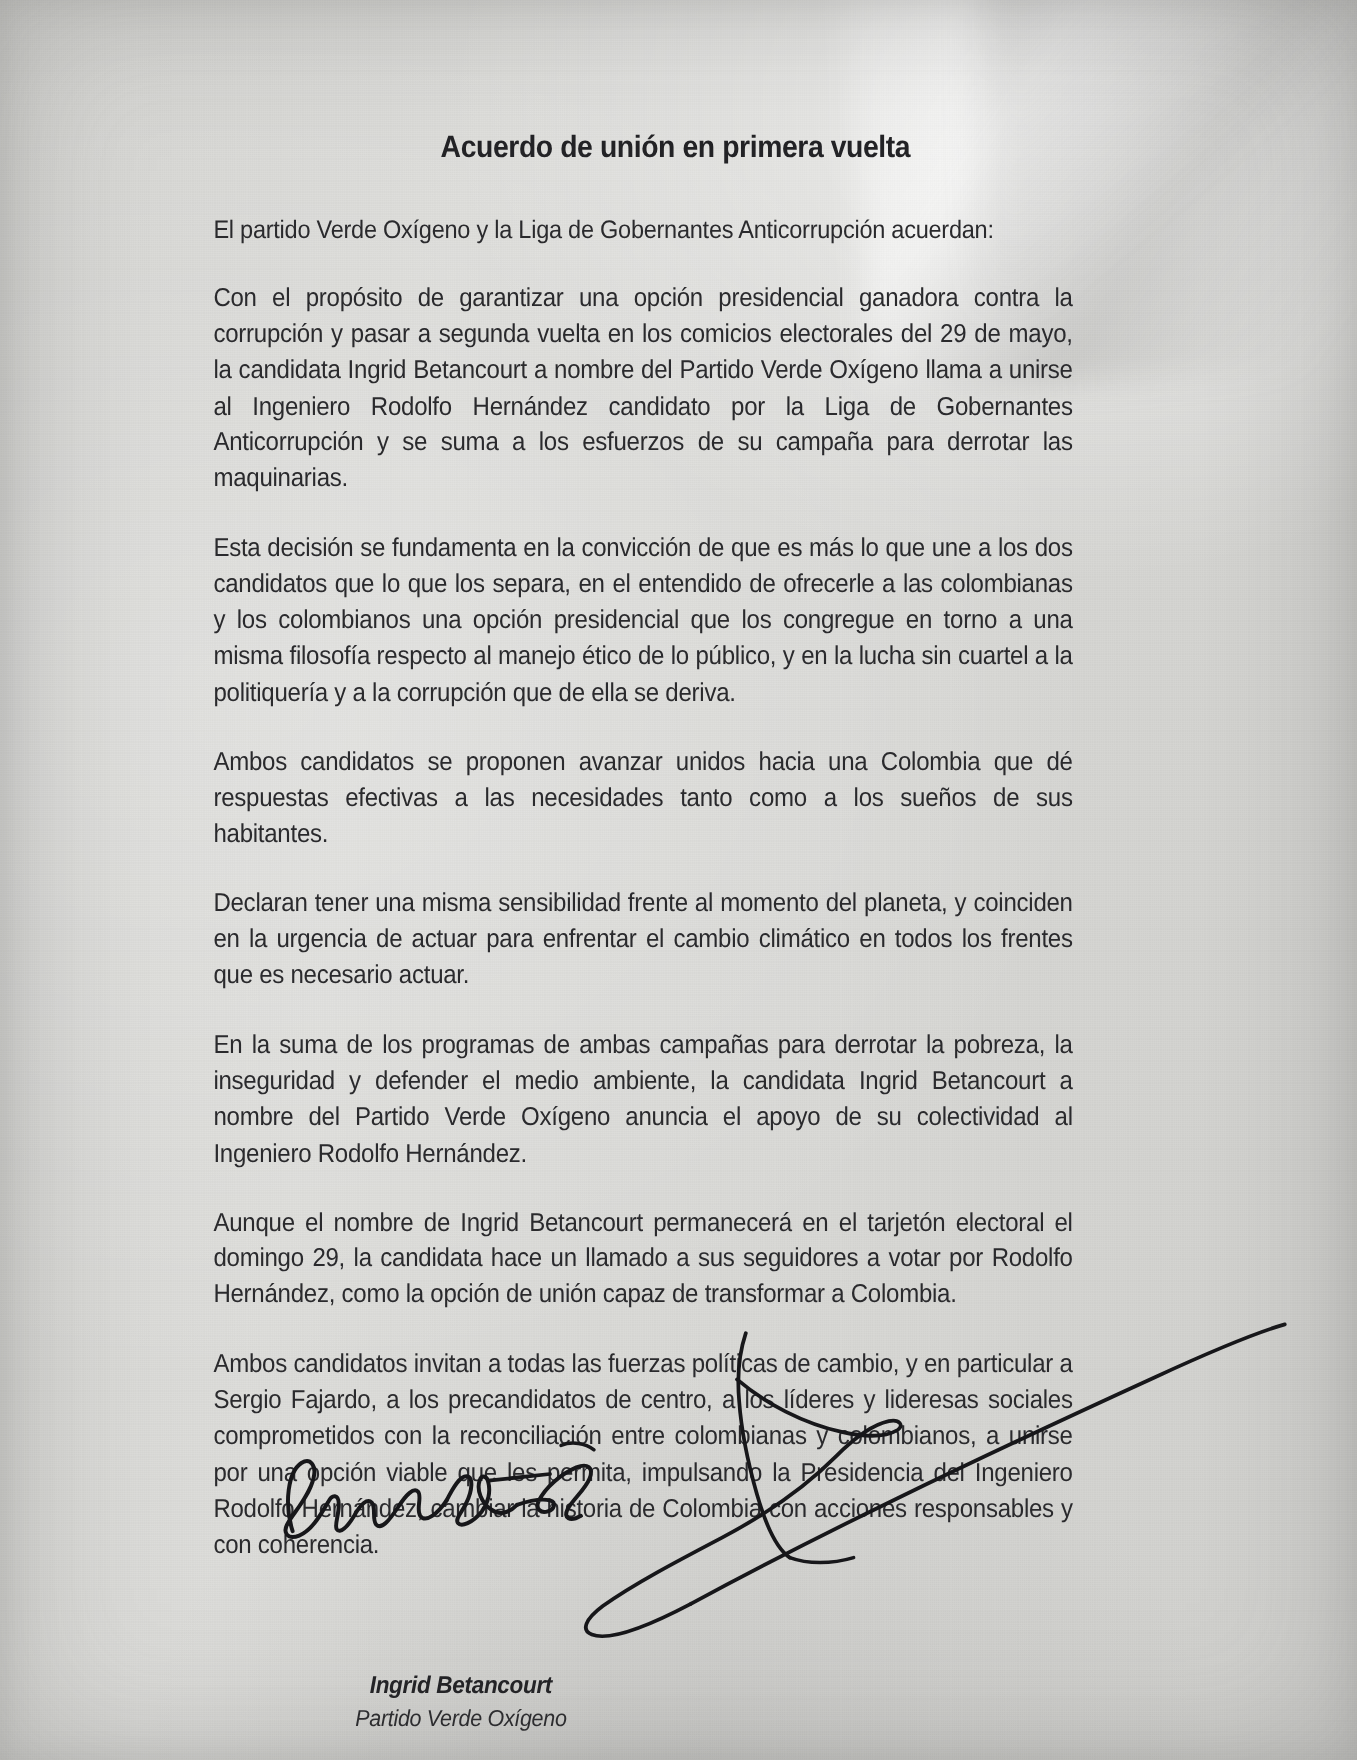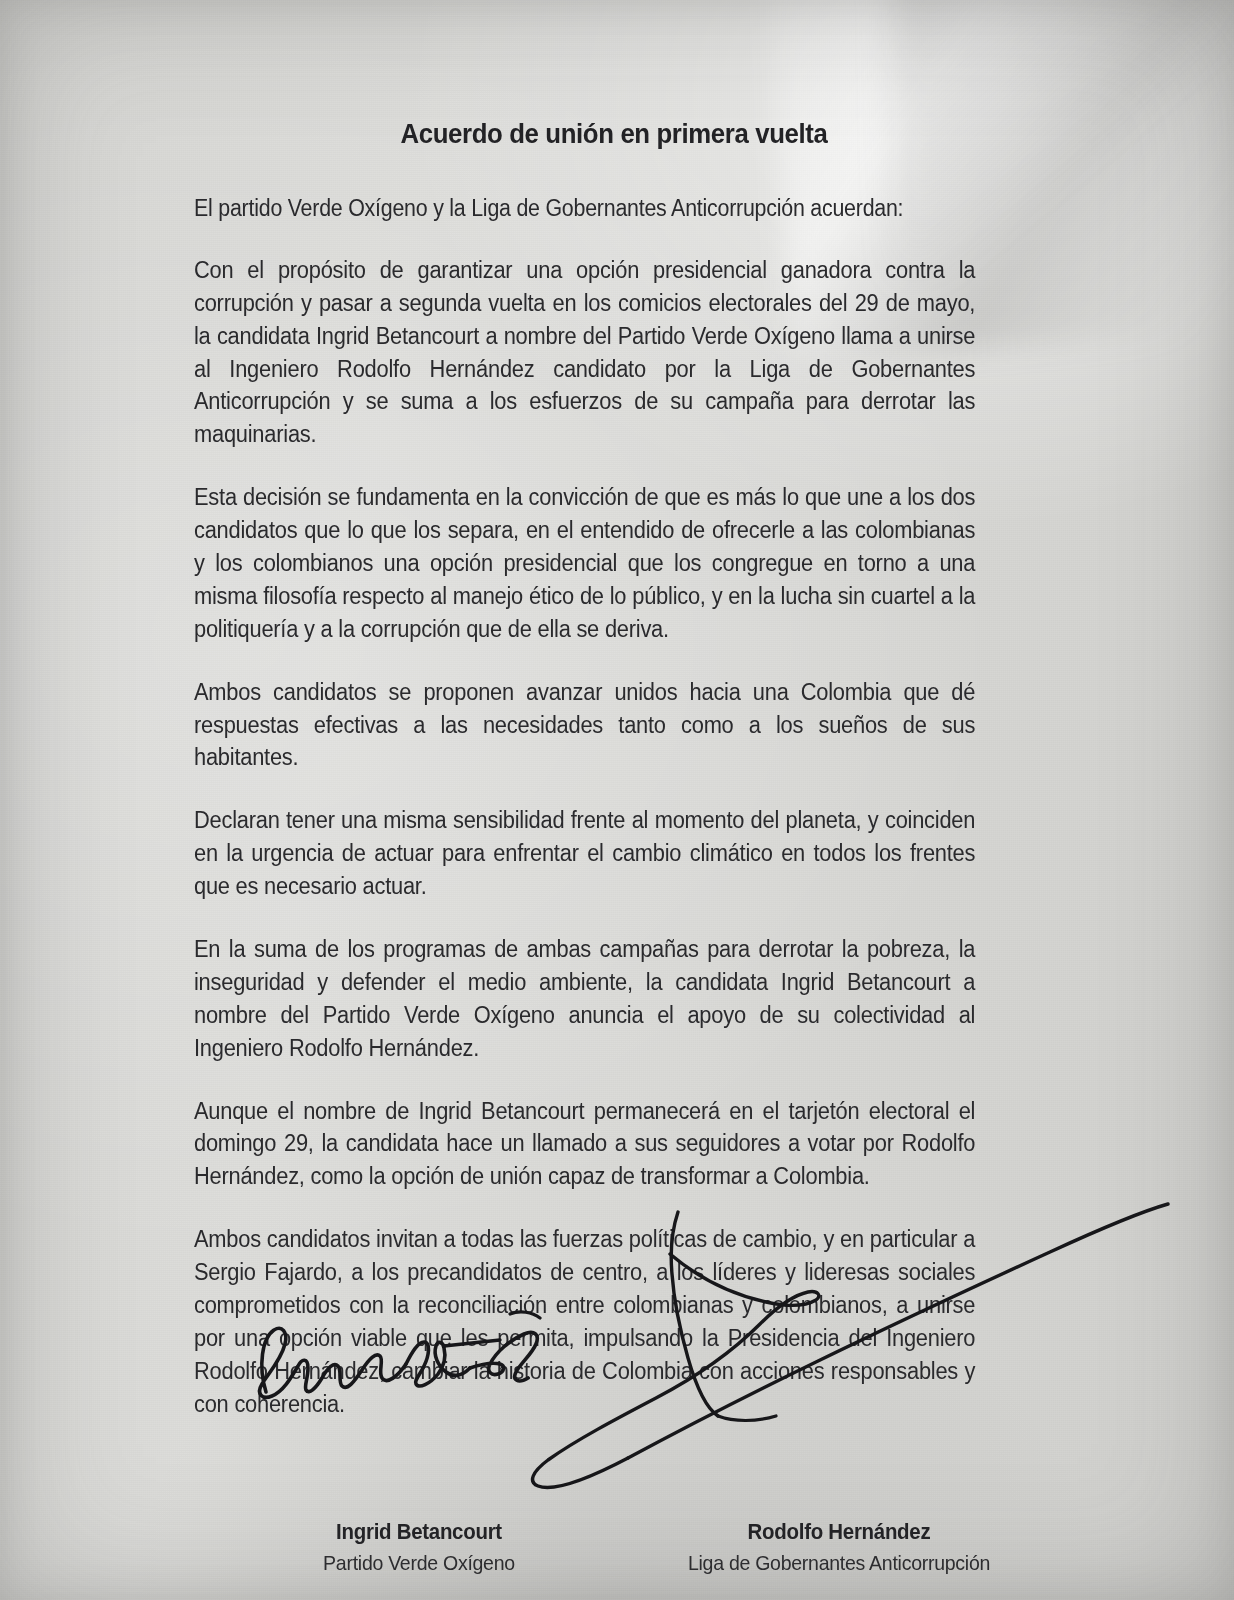--- a/index.html
+++ b/index.html
@@ -118,20 +118,21 @@
     margin-top: 6px;
     height: 180px;
     width: 900px;
   }
 
   .sign-col {
     position: absolute;
     top: 92px;
     text-align: center;
     width: 330px;
+    font-style: italic;
   }
   .sign-col.left  { left: 60px; }
   .sign-col.right { left: 480px; }
 
   .sign-name {
     font-size: 22px;
     font-weight: 700;
     letter-spacing: -0.3px;
     transform: scaleX(0.93);
     color: #222225;
@@ -185,24 +186,20 @@
     <p class="body">Aunque el nombre de Ingrid Betancourt permanecerá en el tarjetón electoral el domingo 29, la candidata hace un llamado a sus seguidores a votar por Rodolfo Hernández, como la opción de unión capaz de transformar a Colombia.</p>
     <p class="body">Ambos candidatos invitan a todas las fuerzas políticas de cambio, y en particular a Sergio Fajardo, a los precandidatos de centro, a los líderes y lideresas sociales comprometidos con la reconciliación entre colombianas y colombianos, a unirse por una opción viable que les permita, impulsando la Presidencia del Ingeniero Rodolfo Hernández, cambiar la historia de Colombia con acciones responsables y con coherencia.</p>
 
     <div class="sign-area">
 
       <div class="sign-col left">
         <div class="sign-name">Ingrid Betancourt</div>
         <div class="sign-party">Partido Verde Oxígeno</div>
       </div>
 
-      <div class="sign-col right">
-        <div class="sign-name">Rodolfo Hernández</div>
-        <div class="sign-party">Liga de Gobernantes Anticorrupción</div>
-      </div>
 
     </div>
   </div>
 
   <svg class="ink ink-betancourt" width="320" height="110" viewBox="0 0 320 110">
     <path d="M18,92 C10,66 14,38 26,30 C34,25 40,32 37,44 C33,60 20,74 14,84
              C8,94 14,100 24,96 C36,91 44,76 50,66 C54,58 60,58 60,68
              C60,78 56,86 58,90 C61,95 68,88 74,78 C80,67 86,62 90,66
              C94,70 90,82 94,86 C99,91 106,82 114,70 C121,59 128,52 132,56
              C136,60 130,72 134,78 C139,85 150,76 158,64" stroke-width="3.6"></path>

